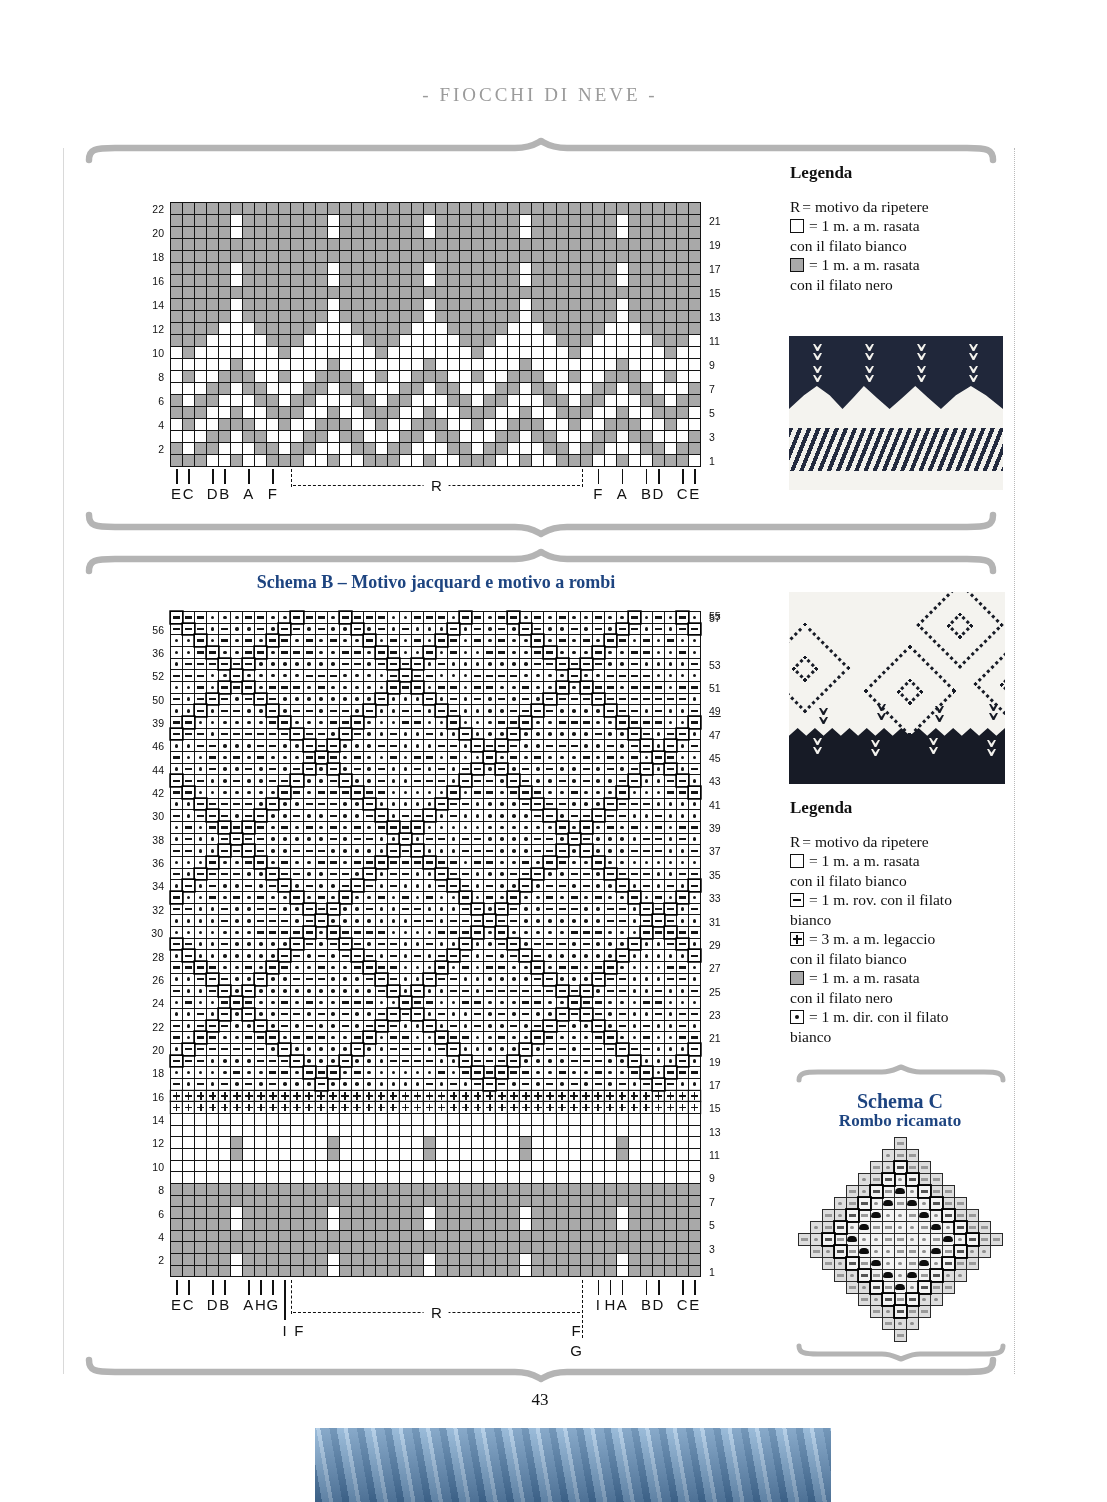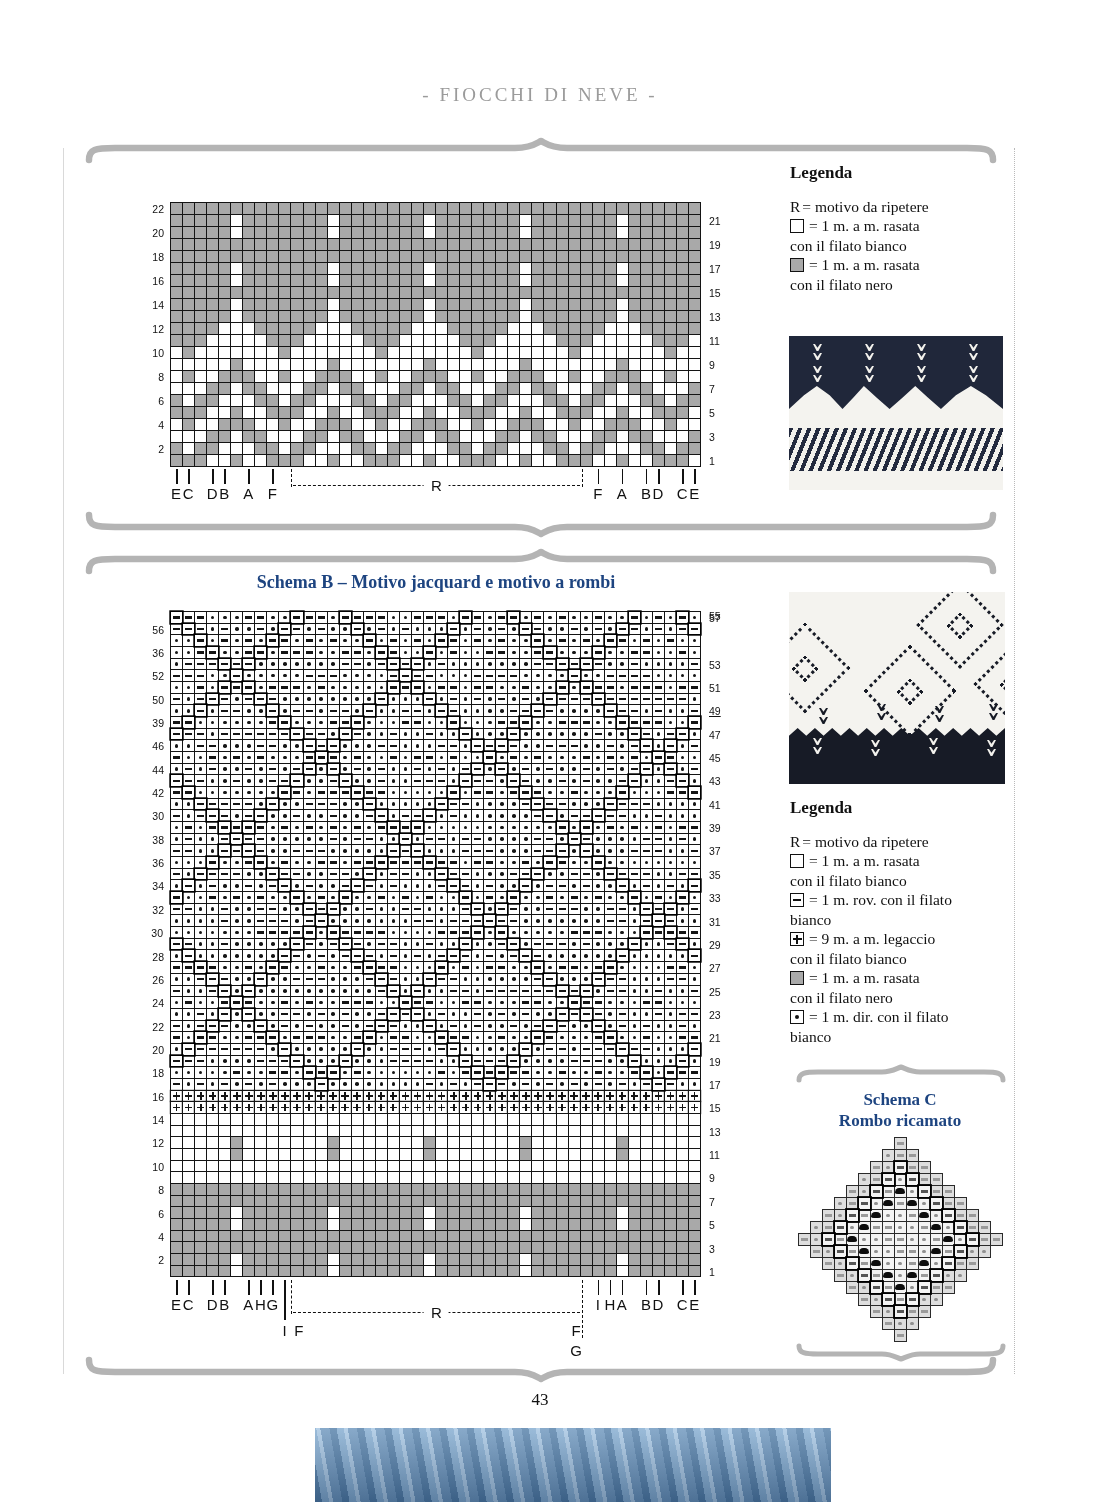--- a/index.html
+++ b/index.html
@@ -6,21 +6,21 @@
   .page{position:relative;width:1107px;height:1502px;background:#ffffff;overflow:hidden;
         font-family:"Liberation Serif",serif;color:#111;}
   .header{position:absolute;top:84px;left:0;width:1080px;text-align:center;
           font-size:19px;letter-spacing:3px;color:#9b9b9b;font-family:"Liberation Serif",serif;}
   .rule{position:absolute;top:148px;height:1226px;width:0;}
   .rule-left{left:63px;border-left:1px solid #d9d9d9;}
   .rule-right{left:1014px;border-left:1px dotted #b9b9b9;}
   .title{position:absolute;font-weight:bold;font-size:18px;color:#1d4480;text-align:center;}
   .title-a{left:170px;width:532px;top:166px;}
   .title-b{left:170px;width:532px;top:572px;}
-  .title-c1{left:793px;width:214px;top:1090px;font-size:17px;}
+  .title-c1{left:793px;width:214px;top:1090px;font-size:20px;}
   .title-c2{left:793px;width:214px;top:1111px;font-size:17px;}
   .lhead{font-weight:bold;font-size:17px;}
   .legend{position:absolute;width:228px;font-size:15.5px;line-height:19.5px;}
   .lgA{left:790px;top:163px;}
   .lgB{left:790px;top:798px;}
   .litem{margin:0;}
   .ltext{white-space:pre-line;}
   .lic{display:inline-block;width:12px;height:12px;border:1.7px solid #111;background:#fff;
        vertical-align:-2px;margin-right:5px;position:relative;}
   .lic.gray{background:#a9a9a9;}
@@ -3766,21 +3766,21 @@
     </div>
 
   <div class="legend lgB">
     <div class="lhead">Legenda</div>
     <div id="legendBItems" style="margin-top:14px;">
         <div class="litem"><span class="licR">R</span><span class="ltext">= motivo da ripetere</span></div>
         <div class="litem"><span class="lic "></span><span class="ltext">= 1 m. a m. rasata
 con il filato bianco</span></div>
         <div class="litem"><span class="lic dash"></span><span class="ltext">= 1 m. rov. con il filato
 bianco</span></div>
-        <div class="litem"><span class="lic plus"></span><span class="ltext">= 9 m. a m. legaccio
+        <div class="litem"><span class="lic plus"></span><span class="ltext">= 3 m. a m. legaccio
 con il filato bianco</span></div>
         <div class="litem"><span class="lic gray"></span><span class="ltext">= 1 m. a m. rasata
 con il filato nero</span></div>
         <div class="litem"><span class="lic dot"></span><span class="ltext">= 1 m. dir. con il filato
 bianco</span></div>
       </div>
   </div>
 
   <div class="title title-c1">Schema C</div>
   <div class="title title-c2">Rombo ricamato</div>

